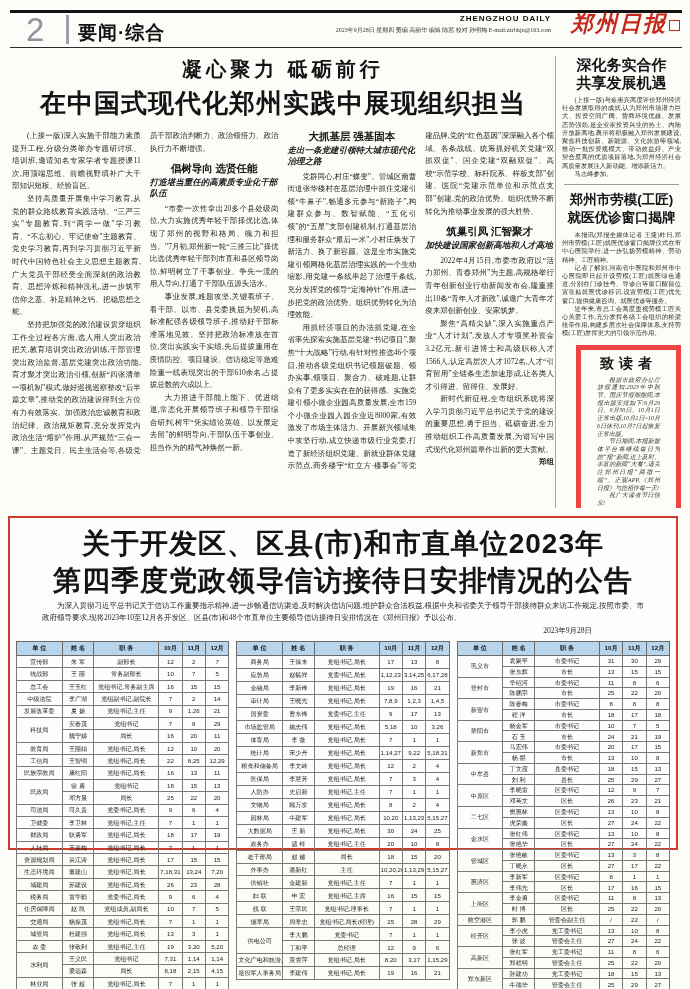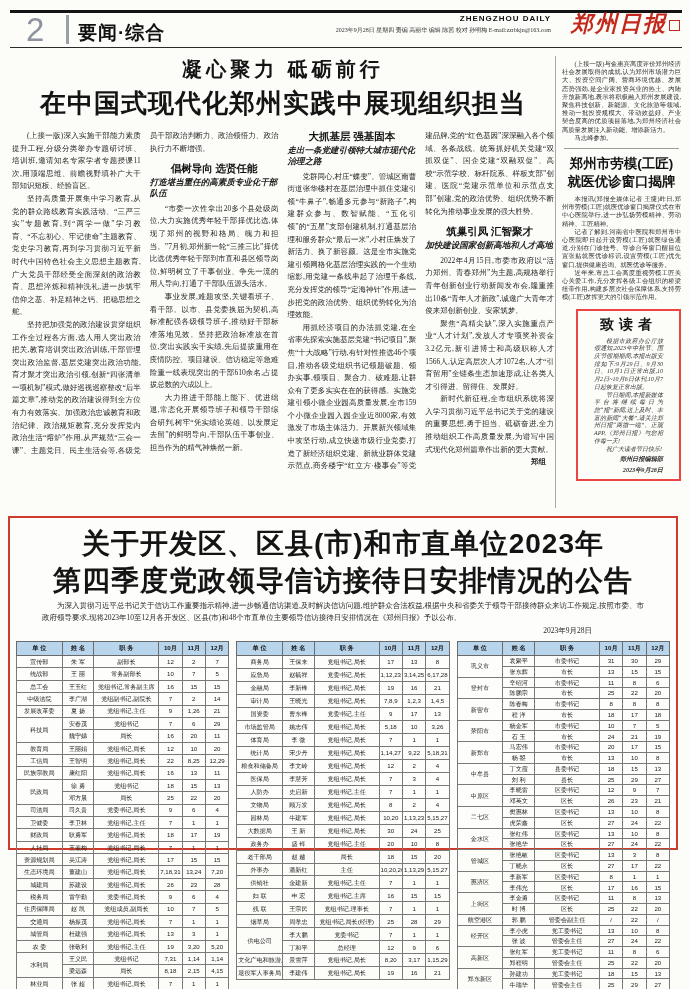--- a/index.html
+++ b/index.html
@@ -27,32 +27,32 @@
   .lead .hl1{font-size:20px;letter-spacing:4px;font-weight:bold;}
   .lead .hl2{font-size:26px;letter-spacing:1px;font-weight:bold;margin-top:3px;}
   .article-cols{margin-top:9px;height:384px;column-count:4;column-gap:9px;
                 font-size:7.5px;line-height:12.6px;text-align:justify;color:#262626;
                 overflow:hidden;column-fill:balance;}
   .article-cols p{margin:0;text-indent:2em;}
   .blk-h3{font-family:"Liberation Sans",sans-serif;font-weight:bold;font-size:10.5px;
           text-align:center;margin:7px 0 2px;text-indent:0;color:#111;}
   .blk-sub{font-style:italic;font-weight:bold;font-size:8.5px;text-align:left;
            margin:0 0 4px;line-height:11px;color:#222;}
-  .blk-sign{text-align:right;font-weight:bold;padding-right:8px;}
+  .blk-sign{text-align:right;font-weight:bold;padding-right:0;}
   
   .side-divider{position:absolute;left:555px;top:56px;width:1px;height:452px;background:#a9a9a9;}
   .sidebar{position:absolute;left:562px;top:56px;width:119px;height:452px;overflow:hidden;}
   .side-h{font-family:"Liberation Sans",sans-serif;font-weight:bold;text-align:center;
           color:#141414;line-height:18px;}
   .side-h.big{font-size:15px;}
   .side-h.mid{font-size:13.5px;}
   .side-body{font-size:6.3px;line-height:8.2px;text-align:justify;color:#2c2c2c;margin-top:4px;}
   .side-body p{margin:0;text-indent:2em;}
   .side-rule{height:1px;background:#9c9c9c;margin:6px 2px;}
-  .notice-box{border:2px solid #ef4444;margin-top:7px;padding:5px 16px 4px;margin-left:14px;}
+  .notice-box{border:5px solid #ef4444;margin-top:7px;padding:5px 16px 4px;margin-left:14px;}
   .notice-title{font-family:"Liberation Sans",sans-serif;font-weight:bold;font-size:14px;
                 text-align:center;letter-spacing:5px;color:#141414;}
   .notice-body{font-size:6px;line-height:7.7px;font-style:italic;text-align:justify;margin-top:4px;color:#333;}
   .notice-body p{margin:0;text-indent:2em;}
   .notice-sign{font-size:6.2px;font-weight:bold;font-style:italic;text-align:right;margin-top:2px;color:#333;}
   
   .announce{position:absolute;left:8px;top:516px;width:670px;height:334px;
             border:2.5px solid #cf3b2a;background:#fdfdfb;box-sizing:border-box;padding:6px 6px 0;}
   .ann-title{font-family:"Liberation Sans",sans-serif;font-weight:bold;font-size:28px;
              line-height:35px;text-align:center;color:#141414;letter-spacing:1px;margin-top:2px;}
@@ -108,20 +108,24 @@
         <div class="blk-sub">加快建设国家创新高地和人才高地</div>
         <p class="blk-p">2022年4月15日,市委市政府以“活力郑州、青春郑州”为主题,高规格举行青年创新创业行动新闻发布会,隆重推出10条“青年人才新政”,诚邀广大青年才俊来郑创新创业、安家筑梦。</p>
         <p class="blk-p">聚焦“高精尖缺”,深入实施重点产业“人才计划”,发放人才专项奖补资金3.2亿元,新引进博士和高级职称人才1566人,认定高层次人才1072名,人才“引育留用”全链条生态加速形成,让各类人才引得进、留得住、发展好。</p>
         <p class="blk-p">新时代新征程,全市组织系统将深入学习贯彻习近平总书记关于党的建设的重要思想,勇于担当、砥砺奋进,全力推动组织工作高质量发展,为谱写中国式现代化郑州篇章作出新的更大贡献。</p>
         <div class="blk-sign">郑组</div>
       </div>
   </div>
 
   <div class="side-divider"></div>
   <div class="sidebar">
+    <div class="side-h big">
+      <div>深化务实合作</div>
+      <div>共享发展机遇</div>
+    </div>
     <div class="side-body">
         <p>(上接一版)与金惠宾高度评价郑州经济社会发展取得的成就,认为郑州市场潜力巨大、投资空间广阔、营商环境优越、发展态势强劲,是企业家投资兴业的热土、内陆开放新高地,表示将积极融入郑州发展建设,聚焦科技创新、新能源、文化旅游等领域,推动一批投资规模大、带动效益好、产业契合度高的优质项目落地,为郑州经济社会高质量发展注入新动能、增添新活力。</p>
         <p>马志峰参加。</p>
       </div>
     <div class="side-rule"></div>
     <div class="side-h mid">
       <div>郑州市劳模(工匠)</div>
       <div>就医优诊窗口揭牌</div>
     </div>
     <div class="side-body">

